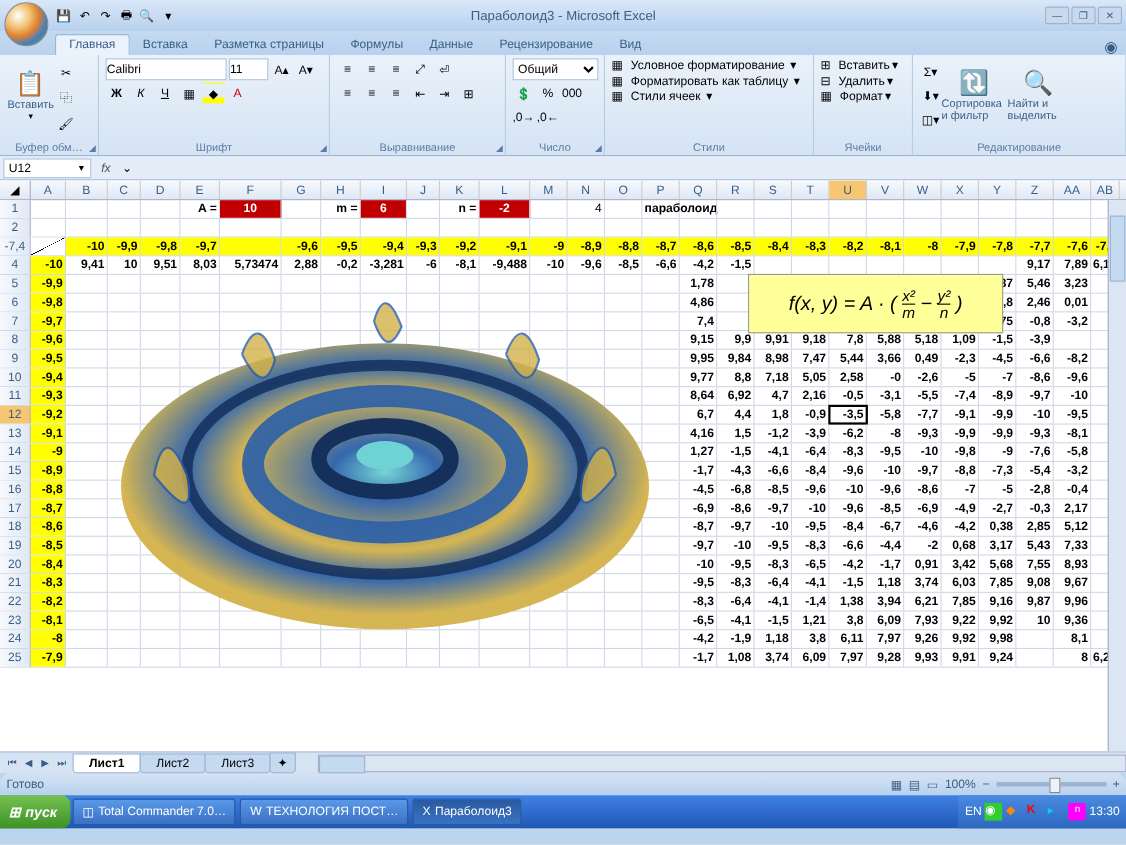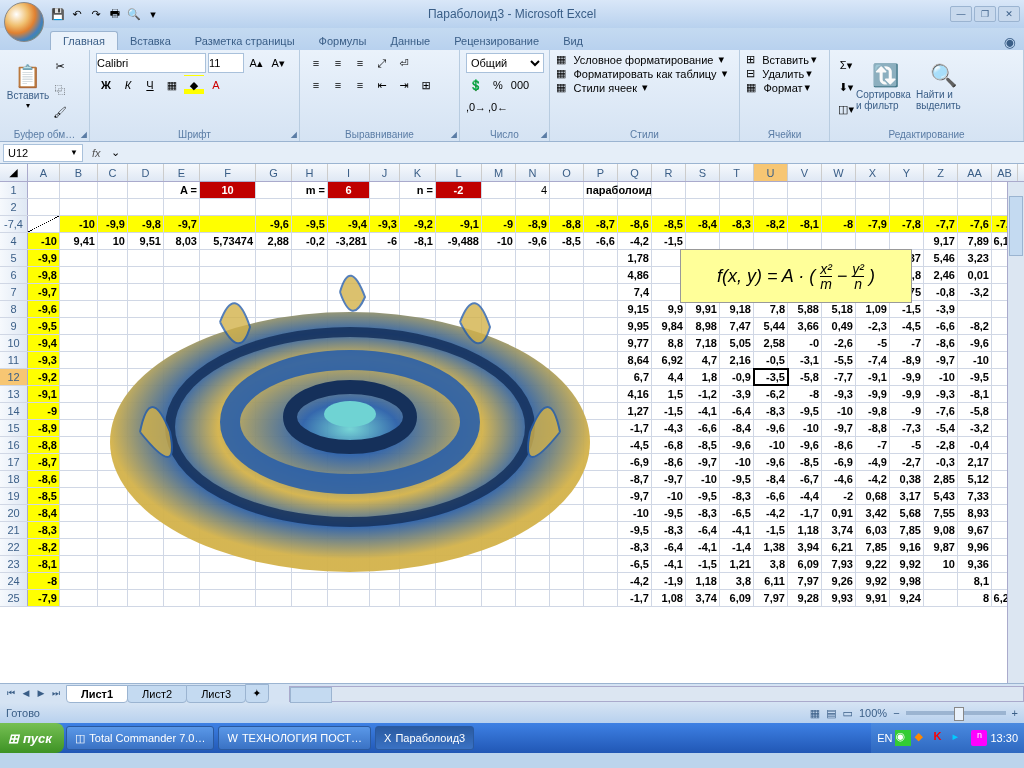--- a/index.html
+++ b/index.html
@@ -66,21 +66,21 @@
 
 .sheet-tabs { height: 20px; background: #d5e3f3; display: flex; align-items: center; border-top: 1px solid #9bb4d1; }
 .sheet-nav { display:flex; gap:1px; padding: 0 4px; }
 .sheet-nav span { width:14px; text-align:center; color:#3a5e87; font-size:9px; }
 .sheet-tab { padding: 2px 14px; background: #c4daf1; border: 1px solid #9bb4d1; border-radius: 0 0 4px 4px; margin-left: -1px; font-size: 11px; }
 .sheet-tab.active { background: #fff; font-weight: bold; }
 .hscroll { flex:1; margin-left:20px; height:16px; background:#dce6f2; border:1px solid #aac; position:relative; }
 .hscroll::before { content:''; position:absolute; left:0; width:40px; height:100%; background:#c4daf1; border:1px solid #9bb4d1; }
 
 
-.statusbar { height: 20px; background: linear-gradient(#d5e3f3, #b8d1ee); display: flex; align-items: center; padding: 10px 6px; font-size: 11px; color: #3a5e87; }
+.statusbar { height: 20px; background: linear-gradient(#d5e3f3, #b8d1ee); display: flex; align-items: center; padding: 10px 6px; font-size: 11px; color: #3a5e87; border-radius: 10px; }
 .status-right { margin-left: auto; display: flex; align-items: center; gap: 6px; }
 .zoom-slider { width: 100px; height: 4px; background: #9bb4d1; position: relative; }
 .zoom-slider::before { content:''; position:absolute; left:48px; top:-4px; width:8px; height:12px; background:#eaf2fb; border:1px solid #888; }
 
 
 .taskbar { height: 30px; background: linear-gradient(#3e81e4, #2157b5); display: flex; align-items: center; }
 .start-btn { height: 30px; padding: 0 12px 0 8px; background: linear-gradient(#76c053, #3d9224); color: #fff; font-weight: bold; font-size: 13px; font-style: italic; display: flex; align-items: center; gap: 4px; border-radius: 0 8px 8px 0; }
 .task-item { height: 24px; margin: 0 2px; padding: 0 8px; background: linear-gradient(#5a98e8, #3a72c4); border: 1px solid #2a5aa0; border-radius: 3px; color: #fff; font-size: 11px; display: flex; align-items: center; gap: 4px; max-width: 160px; overflow: hidden; }
 .task-item.active { background: linear-gradient(#2a5aa0, #3a72c4); }
 .tray { margin-left: auto; display: flex; align-items: center; gap: 3px; padding: 0 6px; background: linear-gradient(#4a8ae0, #2e68c0); height: 30px; color: #fff; font-size: 11px; }

